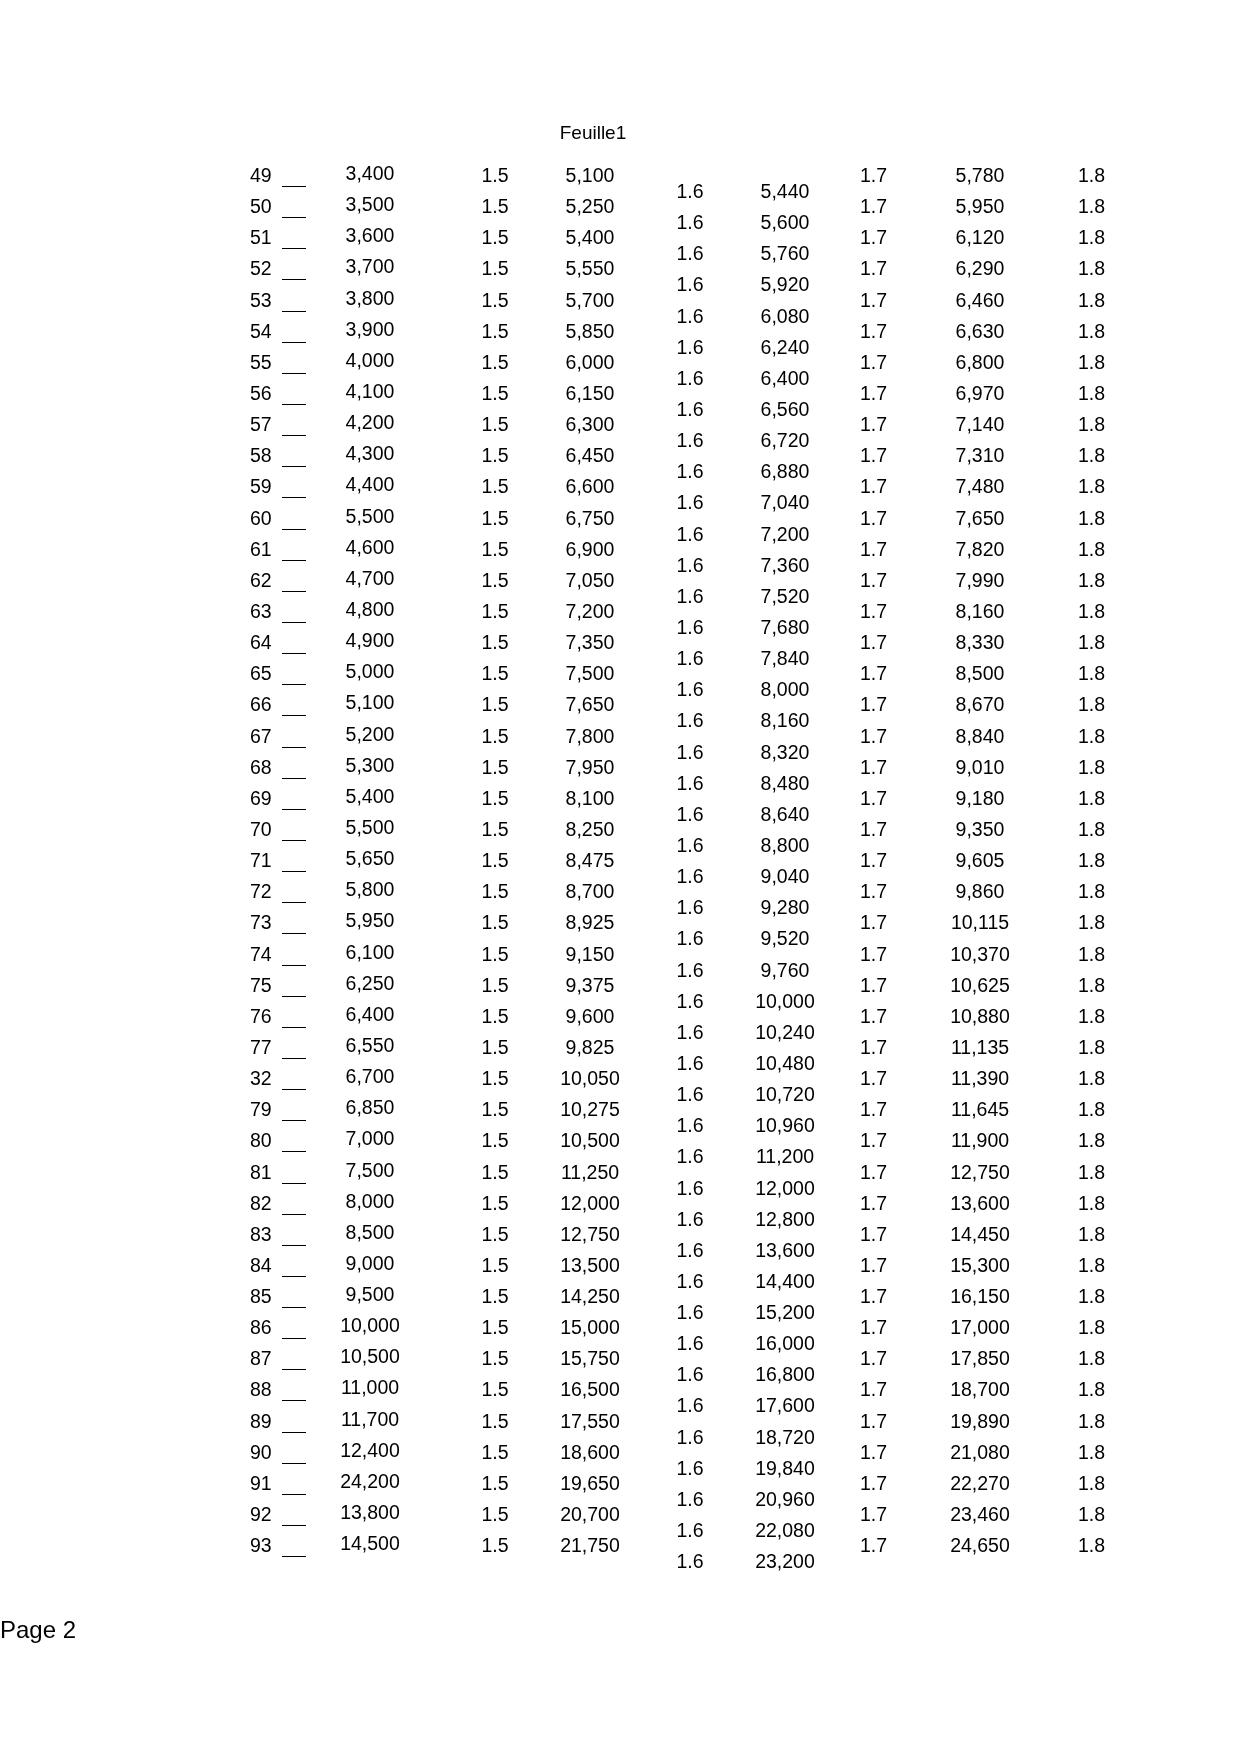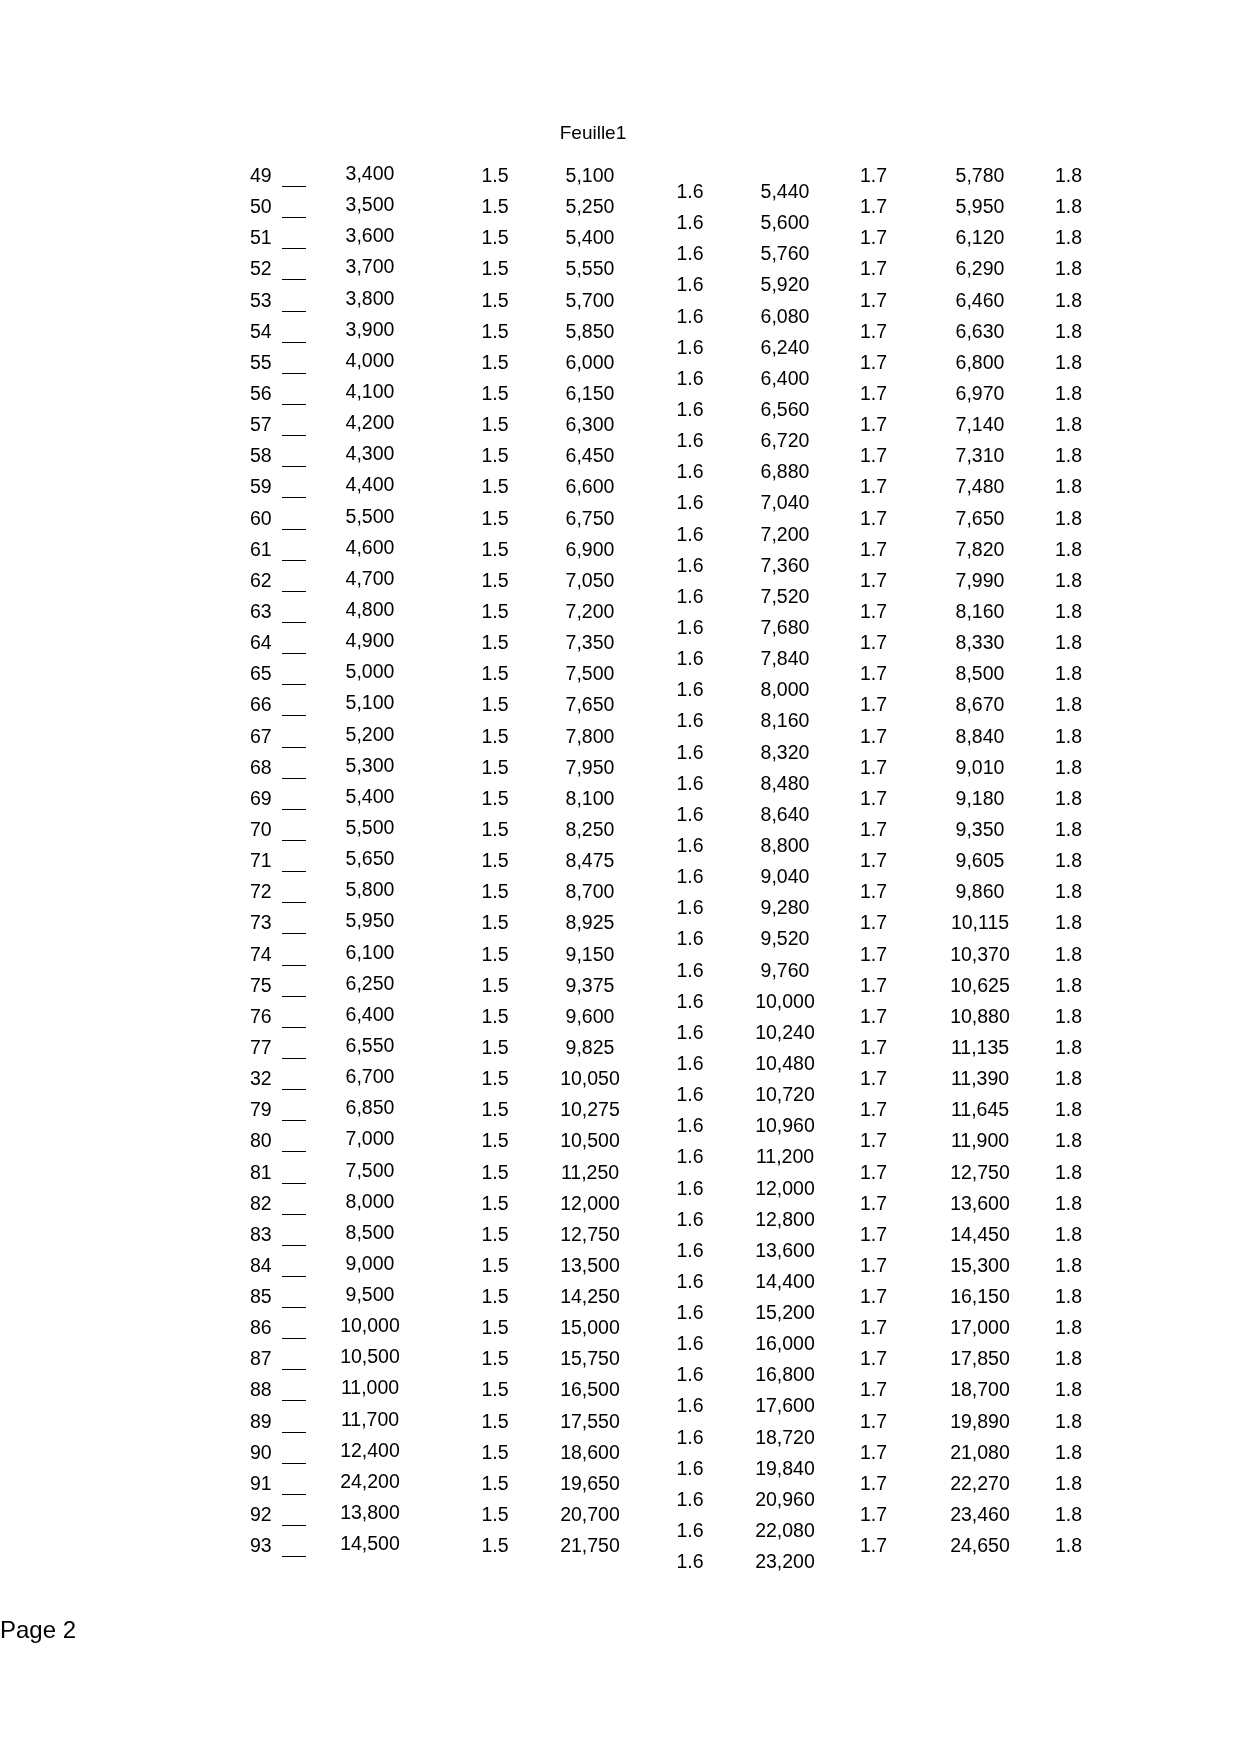--- a/index.html
+++ b/index.html
@@ -12,21 +12,21 @@
   .c-id { left:224px; width:60px;margin-left:26px; }
   .c-id .num { display:inline-block; width:28px; }
   .c-id .blank { display:inline-block; width:24px; border-bottom:1px solid #000; height:18px; vertical-align:bottom; margin-left:4px; }
   .c-base { left:330px; width:80px; text-align:center; top:-2px; }
   .c-f1 { left:470px; width:50px; text-align:center; }
   .c-v1 { left:550px; width:80px; text-align:center; }
   .c-f2 { left:665px; width:50px; text-align:center;margin-top:16px; }
   .c-v2 { left:745px; width:80px; text-align:center;margin-top:16px; }
   .c-f3 { left:860px; width:50px; text-align:left; }
   .c-v3 { left:940px; width:80px; text-align:center; }
-  .c-f4 { left:1055px; width:50px; text-align:left; }
+  .c-f4 { left:1055px; width:50px; text-align:right; }
 </style>
 </head>
 <body>
 
 <div class="header">Feuille1</div>
 
 <div class="table" id="table">
     <div class="row">
       <div class="cell c-id"><span class="num">49</span><span class="blank"></span></div>
       <div class="cell c-base">3,400</div>

